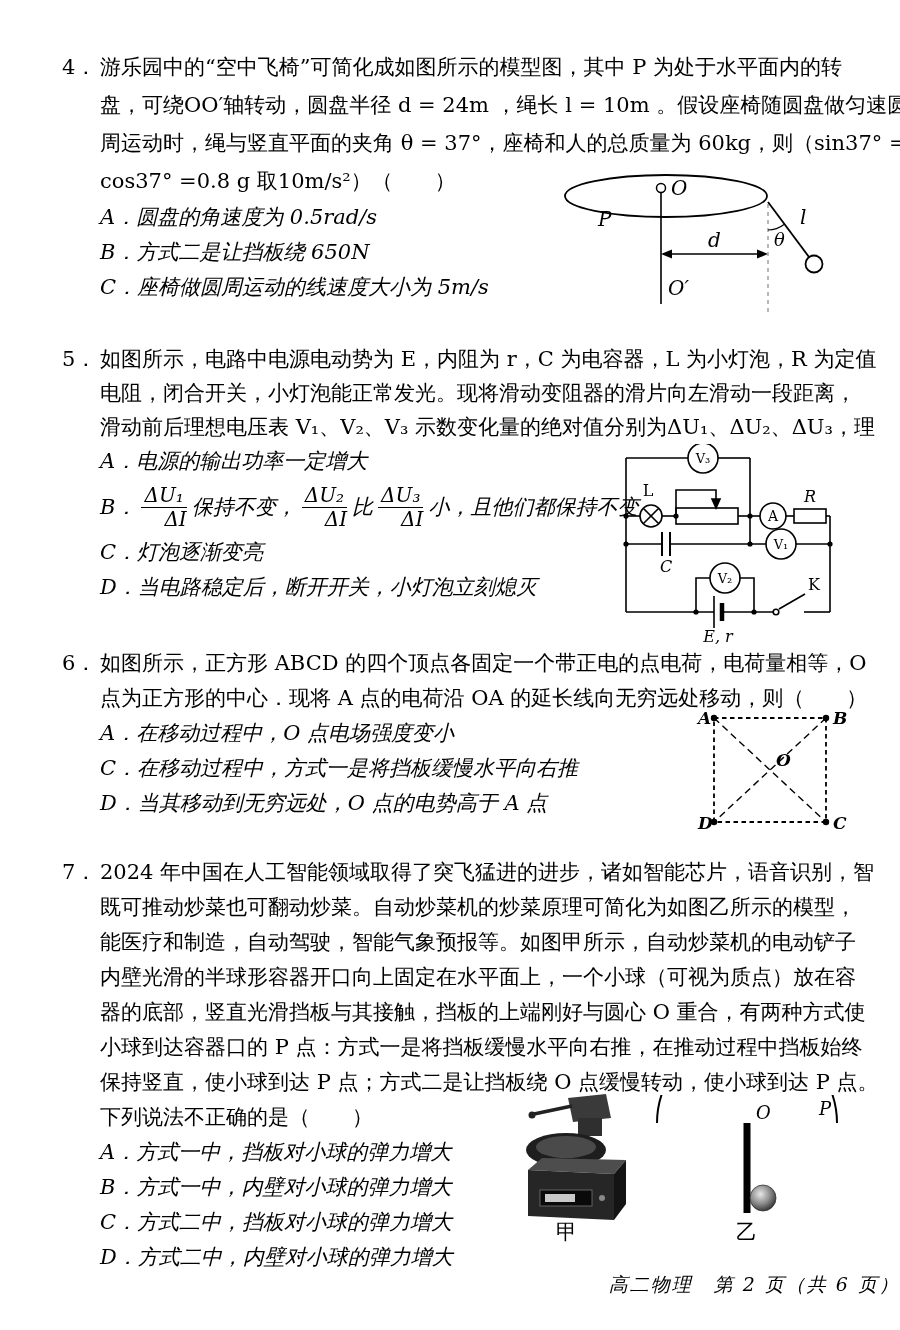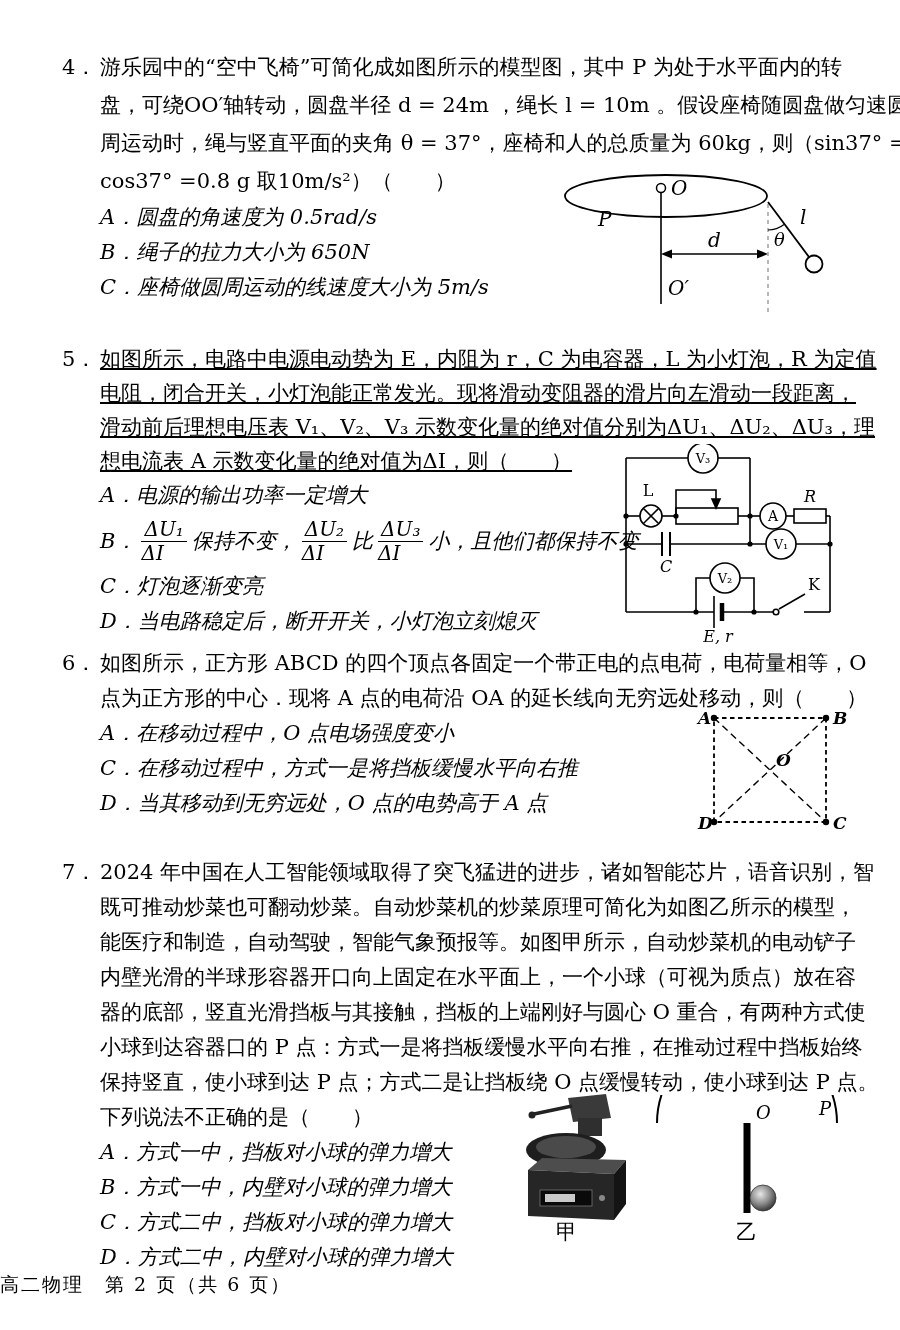--- a/index.html
+++ b/index.html
@@ -9,53 +9,53 @@
     font-size:21px;overflow:hidden;margin:0 auto;
   }
   .q{position:absolute;left:62px;right:34px;}
   .q4{top:48px}.q5{top:342px}.q6{top:646px}.q7{top:855px}
   .stem{position:relative;padding-left:38px;}
   .qnum{position:absolute;left:0;top:0;}
   .q4 .qnum{line-height:38px}
   .q5 .qnum{line-height:34px}
   .q6 .qnum,.q7 .qnum{line-height:35px}
   .q4 .stem-lines>div{line-height:38px;white-space:nowrap;}
-  .q5 .stem-lines>div{line-height:34px;white-space:nowrap;text-decoration:underline;}
+  .q5 .stem-lines>div{line-height:34px;white-space:nowrap;}
   .q6 .stem-lines>div,.q7 .stem-lines>div{line-height:35px;white-space:nowrap;}
   .opts{padding-left:38px;font-style:italic;}
   .opts>div,.opt{line-height:35px;white-space:nowrap;}
   .opt-b{display:flex;align-items:center;height:56px;white-space:nowrap;}
-  .frac{display:inline-block;text-align:left;margin:14px 5px;font-size:20px;line-height:1.12;}
+  .frac{display:inline-block;text-align:right;margin:14px 5px;font-size:20px;line-height:1.12;}
   .frac .num{display:block;border-bottom:1.5px solid #000;padding:0 3px;}
   .frac .den{display:block;}
   .fig{position:absolute;}
   .fig svg{display:block;}
   .fig-label{position:absolute;font-size:21px;}
-  .footer{position:absolute;left:0;right:0;top:1272px;text-align:left;font-size:19px;letter-spacing:2px;}
+  .footer{position:absolute;left:0;right:0;top:1272px;text-align:right;font-size:19px;letter-spacing:2px;font-style:italic;}
   text{fill:#000;}
   .mathlab{font-style:italic;font-family:"DejaVu Serif","Liberation Serif",serif;}
 </style>
 </head>
 <body>
 
 <div class="page">
 
   <section class="q q4">
     <div class="stem">
       <span class="qnum">4．</span>
       <div class="stem-lines">
           <div>游乐园中的“空中飞椅”可简化成如图所示的模型图，其中 P 为处于水平面内的转</div>
           <div>盘，可绕OO′轴转动，圆盘半径 d = 24m ，绳长 l = 10m 。假设座椅随圆盘做匀速圆</div>
           <div>周运动时，绳与竖直平面的夹角 θ = 37°，座椅和人的总质量为 60kg，则（sin37° =0.6</div>
           <div>cos37° =0.8 g 取10m/s²）（　　）</div>
         </div>
     </div>
     <div class="opts">
         <div>A．圆盘的角速度为 0.5rad/s</div>
-        <div>B．绳子的拉力大小为 650N</div>
+        <div>B．方式二是让挡板绕 650N</div>
         <div>C．座椅做圆周运动的线速度大小为 5m/s</div>
       </div>
   </section>
 
   <div class="fig" style="left:558px;top:164px;">
     <svg width="300" height="155" viewBox="0 0 300 155">
       <ellipse cx="108" cy="32" rx="101" ry="21" fill="none" stroke="#000" stroke-width="1.8"></ellipse>
       <line x1="103" y1="29" x2="103" y2="140" stroke="#000" stroke-width="1.6"></line>
       <circle cx="103" cy="24" r="4.5" fill="#fff" stroke="#000" stroke-width="1.5"></circle>
       <text x="113" y="31" font-size="20" class="mathlab">O</text>
@@ -74,21 +74,20 @@
     </svg>
   </div>
 
   <section class="q q5">
     <div class="stem">
       <span class="qnum">5．</span>
       <div class="stem-lines">
           <div>如图所示，电路中电源电动势为 E，内阻为 r，C 为电容器，L 为小灯泡，R 为定值</div>
           <div>电阻，闭合开关，小灯泡能正常发光。现将滑动变阻器的滑片向左滑动一段距离，</div>
           <div>滑动前后理想电压表 V₁、V₂、V₃ 示数变化量的绝对值分别为ΔU₁、ΔU₂、ΔU₃，理</div>
-          <div>想电流表 A 示数变化量的绝对值为ΔI，则（　　）</div>
         </div>
     </div>
     <div class="opts">
       <div class="opt">A．电源的输出功率一定增大</div>
       <div class="opt-b">
         <span>B．</span>
         <span class="frac">
             <span class="num">ΔU₁</span>
             <span class="den">ΔI</span>
           </span>

